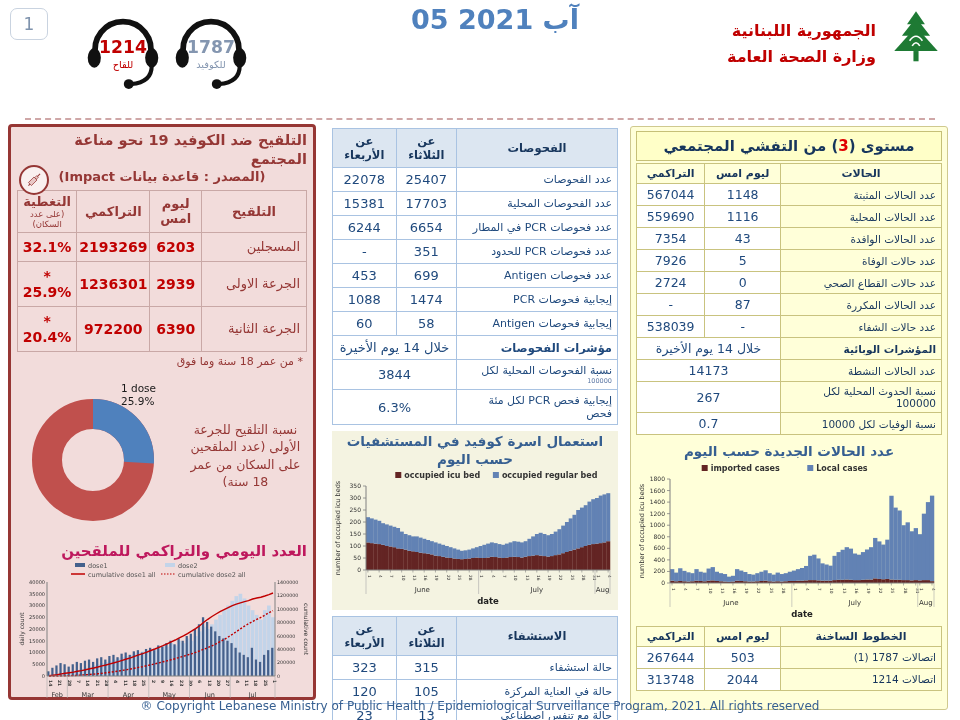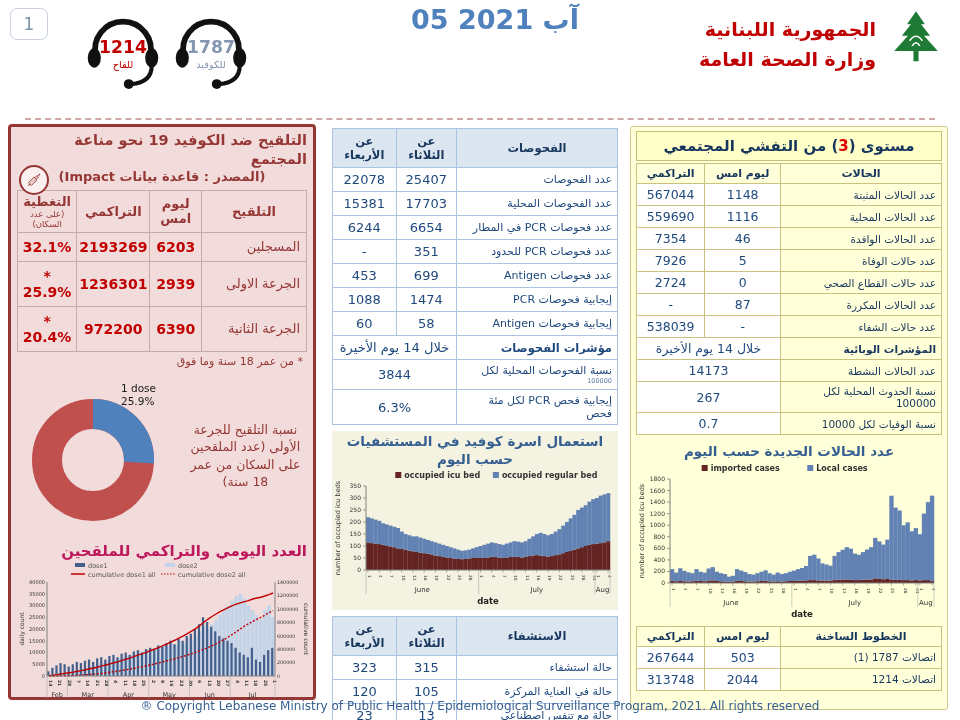--- a/index.html
+++ b/index.html
@@ -7,21 +7,21 @@
         font-family:"DejaVu Sans",sans-serif;}
   
   .pagenum{position:absolute;left:10px;top:8px;width:36px;height:30px;border:1px solid #c9d3e0;
            border-radius:7px;color:#7f93ad;font-size:17px;display:flex;align-items:center;justify-content:center;}
   .headset{position:absolute;top:4px;width:82px;height:88px;}
   .hs1{left:82px;} .hs2{left:170px;}
   .titleblock{position:absolute;left:260px;top:4px;width:470px;text-align:center;}
   .titleblock .t1{font-size:31px;font-weight:bold;color:#000;line-height:1.25;}
   .titleblock .t2{font-size:27px;font-weight:bold;color:#4f81bd;letter-spacing:1px;}
   .logo{position:absolute;right:12px;top:8px;display:flex;align-items:center;gap:8px;}
-  .logo .mtxt{text-align:right;color:#c00000;font-weight:bold;font-size:19px;line-height:1.6;letter-spacing:1px;}
+  .logo .mtxt{text-align:right;color:#c00000;font-weight:bold;font-size:16px;line-height:1.6;letter-spacing:1px;}
   .hr-dash{position:absolute;left:25px;right:25px;top:118px;border-top:2px dashed #cfa7a7;}
   
   .vaxpanel{position:absolute;left:8px;top:124px;width:308px;height:576px;background:#f2dcdb;
             border:3px solid #963634;border-radius:4px;box-sizing:border-box;padding:4px 6px;}
   .vaxtitle{color:#953735;font-weight:bold;font-size:14.5px;text-align:right;line-height:1.3;}
   .vaxsub{color:#953735;font-weight:bold;font-size:13px;text-align:center;position:relative;}
   .syr{position:absolute;left:2px;top:-4px;width:26px;height:26px;border:2px solid #953735;border-radius:50%;
        background:#f9f0ef;display:flex;align-items:center;justify-content:center;}
   table{border-collapse:collapse;width:100%;}
   .pink-table{margin-top:6px;}
@@ -671,21 +671,21 @@
             <td class="val" dir="ltr">1148</td>
             <td class="val" dir="ltr">567044</td>
           </tr>
           <tr>
             <td class="lbl">عدد الحالات المحلية</td>
             <td class="val" dir="ltr">1116</td>
             <td class="val" dir="ltr">559690</td>
           </tr>
           <tr>
             <td class="lbl">عدد الحالات الوافدة</td>
-            <td class="val" dir="ltr">46</td>
+            <td class="val" dir="ltr">43</td>
             <td class="val" dir="ltr">7354</td>
           </tr>
           <tr>
             <td class="lbl">عدد حالات الوفاة</td>
             <td class="val" dir="ltr">5</td>
             <td class="val" dir="ltr">7926</td>
           </tr>
           <tr>
             <td class="lbl">عدد حالات القطاع الصحي</td>
             <td class="val" dir="ltr">0</td>

